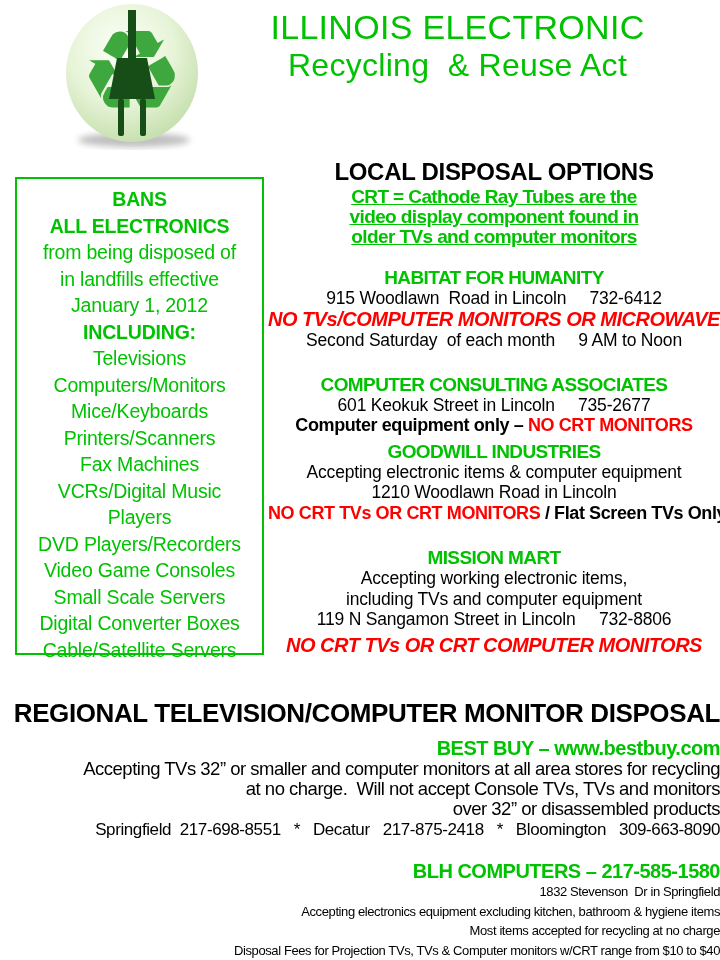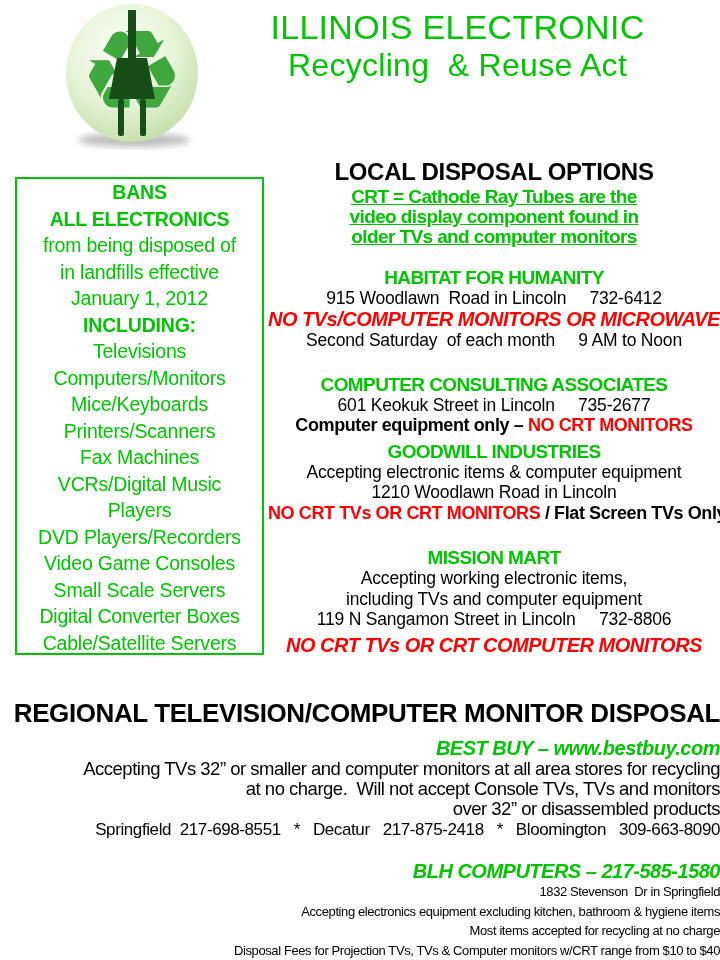--- a/index.html
+++ b/index.html
@@ -26,20 +26,21 @@
   }
   .title .t1 { font-size: 34px; line-height: 38px; letter-spacing: 0.3px; }
   .title .t2 { font-size: 32px; line-height: 39px; letter-spacing: 0.3px; white-space: pre-wrap; }
 
   
   .bans-box {
     position: absolute; left: 15px; top: 177px; width: 249px; height: 478px;
     border: 2px solid var(--green);
     text-align: center; color: var(--green);
     font-size: 19.5px; line-height: 26.5px;
+    padding-top: 7px;
     letter-spacing: -0.2px;
   }
   .bold { font-weight: bold; }
 
   
   .right-col {
     position: absolute; left: 268px; top: 158px; width: 452px;
     text-align: center;
   }
   .local-heading { font-size: 24px; font-weight: bold; line-height: 27px; letter-spacing: -0.3px; }
@@ -67,21 +68,21 @@
   .mixed-line { font-size: 18px; line-height: 21.5px; white-space: nowrap; letter-spacing: -0.4px; }
   .black-b { font-weight: bold; color: var(--black); }
   .red-b { font-weight: bold; color: var(--red); }
   .warn-gap { margin-top: 5px; }
 
   
   .regional { position: absolute; left: 0; top: 699px; width: 720px; text-align: right; }
   .regional-heading { font-size: 26px; font-weight: bold; line-height: 29px; letter-spacing: -0.4px; }
   .reg-org { margin-top: 9px; }
   .reg-org.blh { margin-top: 19px; }
-  .reg-org-name { color: var(--green); font-weight: bold; font-size: 20px; line-height: 22px; letter-spacing: -0.5px; font-style: italic; }
+  .reg-org-name { color: var(--green); font-weight: bold; font-size: 20px; line-height: 22px; letter-spacing: -0.5px; }
   .reg-line { font-size: 18.5px; line-height: 20px; letter-spacing: -0.5px; white-space: pre-wrap; }
   .phones { font-size: 17px; line-height: 22px; letter-spacing: -0.4px; white-space: pre-wrap; }
   .blh-line { font-size: 13px; line-height: 19.5px; letter-spacing: -0.4px; white-space: pre-wrap; }
 </style>
 </head>
 <body>
 
 <div class="page">
 
   <div class="logo">

